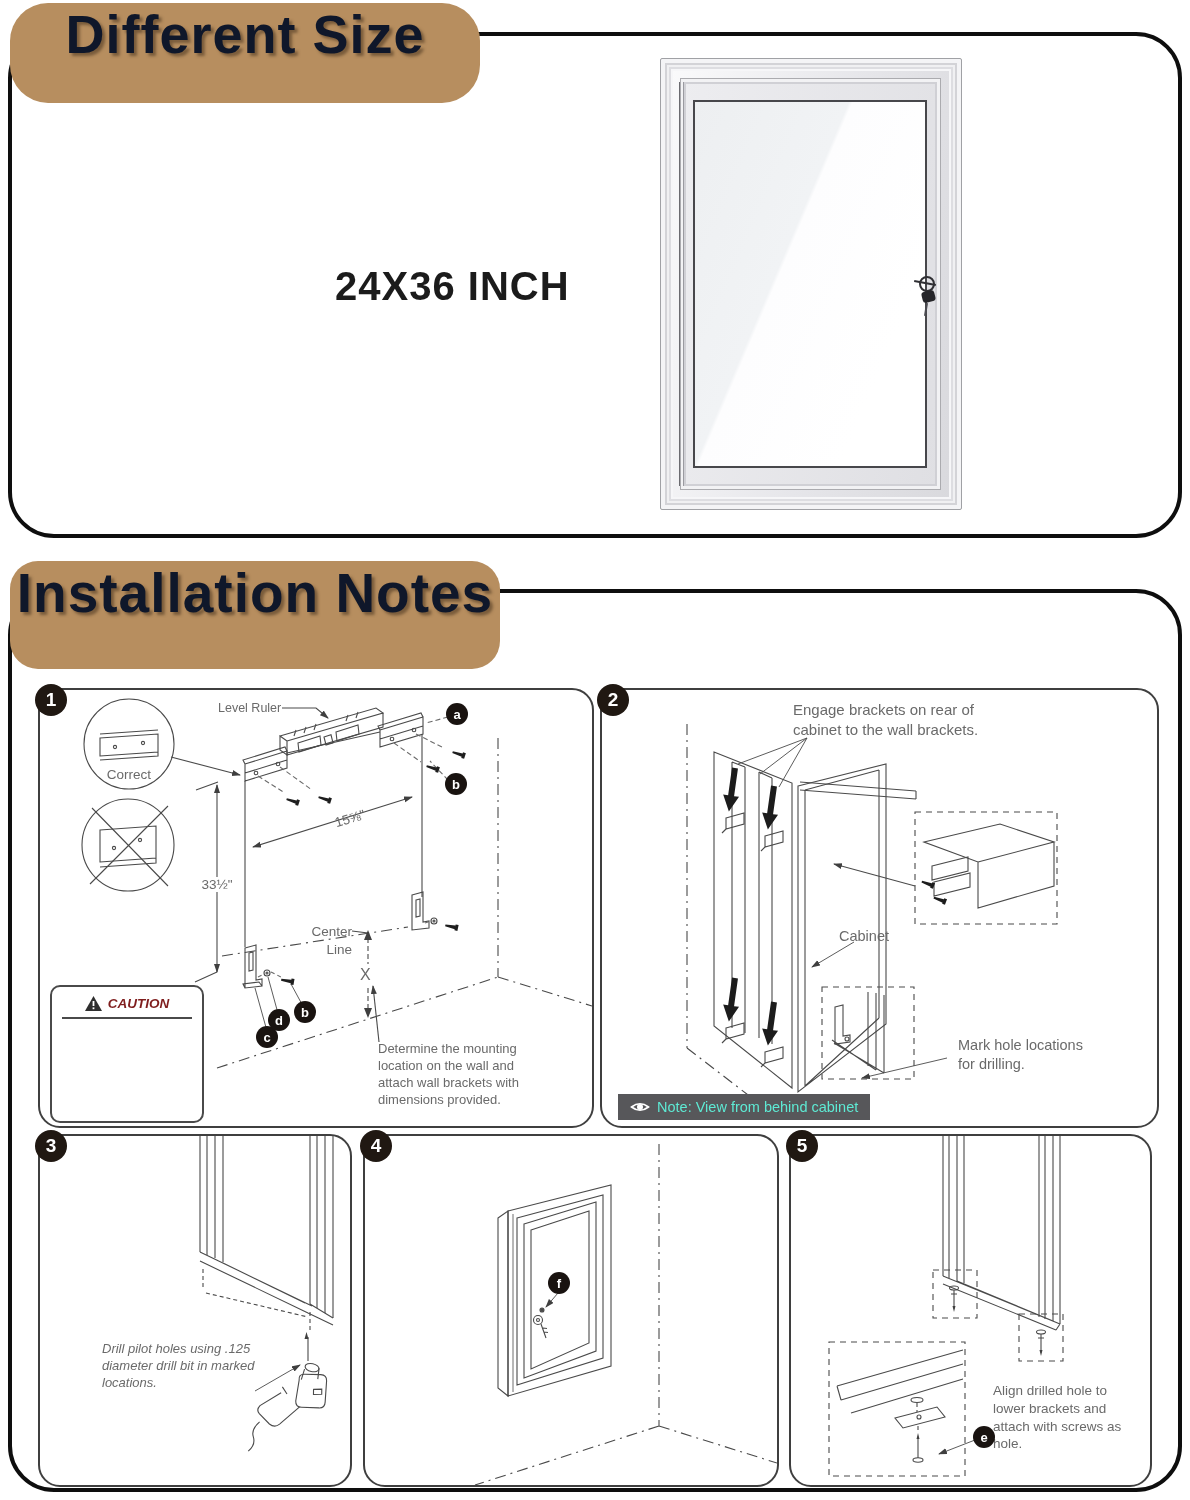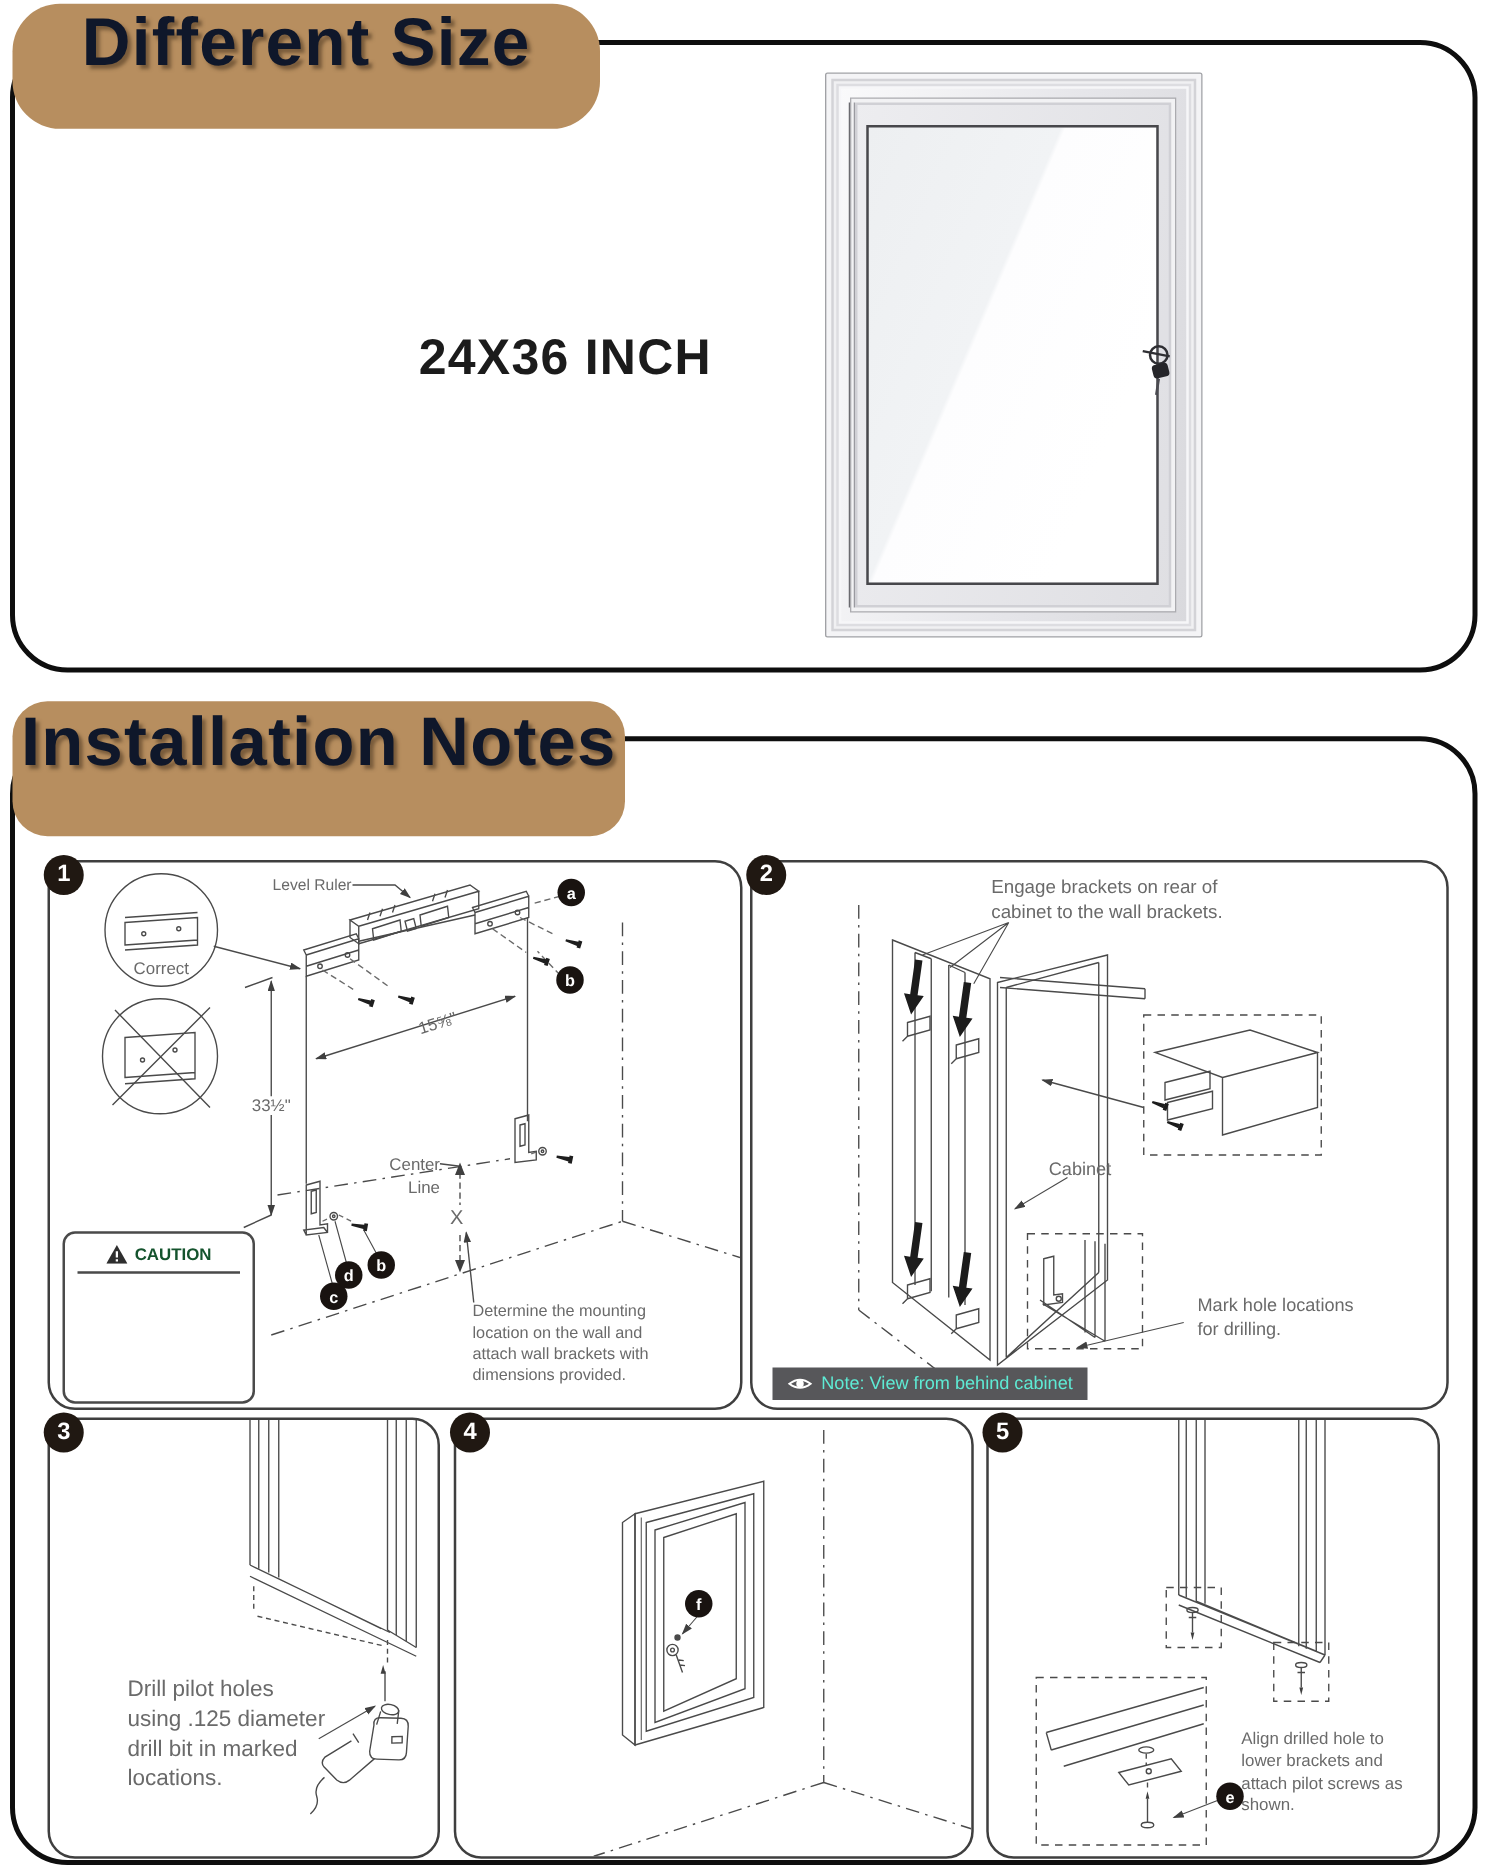--- a/index.html
+++ b/index.html
@@ -40,21 +40,21 @@
   .panel svg.art{position:absolute;left:0;top:0;}
   .badge{position:absolute;left:-5px;top:-6px;width:32px;height:32px;border-radius:50%;background:#201812;
         color:#fff;font-weight:bold;font-size:19px;display:flex;align-items:center;justify-content:center;z-index:5;}
   .lbl{position:absolute;color:#6a6a6a;font-size:13px;line-height:1.32;}
   .co{position:absolute;width:22px;height:22px;border-radius:50%;background:#191310;color:#fff;
       font-weight:bold;font-size:13px;display:flex;align-items:center;justify-content:center;z-index:3;}
   
   .caution{position:absolute;left:10px;top:295px;width:150px;height:134px;border:2px solid #4a4a4a;
         border-radius:10px;background:#fff;z-index:3;}
   .caution-title{display:flex;align-items:center;justify-content:center;gap:6px;font-weight:bold;
-        color:#14532d;font-size:13.5px;padding:9px 0 6px;}
+        color:#7f1d1d;font-size:13.5px;padding:9px 0 6px;font-style:italic;}
   .caution-divider{border-top:2px solid #4a4a4a;margin:0 10px;}
   .caution-list{margin:6px 6px 0 8px;padding:0;list-style:none;font-size:11.8px;color:#585858;line-height:1.3;}
   .caution-list li{padding-left:10px;text-indent:-10px;margin-bottom:1px;}
   .caution-list li::before{content:"• ";}
   
   .note-banner{position:absolute;left:16px;top:404px;height:26px;background:#57575a;color:#5eead4;
         display:flex;align-items:center;gap:7px;padding:0 12px;font-size:14.5px;z-index:3;}
   .dim-label{position:absolute;color:#6a6a6a;font-size:13.5px;background:#fff;text-align:center;z-index:2;}
   .x-label{position:absolute;color:#6a6a6a;font-size:16px;z-index:2;}
 </style>
@@ -295,21 +295,21 @@
           <path d="M262,272 L246,293 Q242,298 236,295 L224,287 Q220,284 223,279 L241,262"></path>
           <path d="M247,262 L241,256 M272,252 l8,-2 l1,5 l-8,2 z"></path>
           <path d="M226,295 Q219,304 223,311 Q227,318 221,326"></path>
         </g>
         <path d="M215,255 L260,229" marker-end="url(#m3e)" stroke-width="0.9"></path>
       </g>
       <g fill="#3f3f3f" stroke="none">
           <path d="M266.5,196 L264.5,203 L268.5,203 Z"></path>
         </g>
     </svg>
-    <div class="lbl" style="left:62px;top:204px;width:160px;font-size:18px;">Drill pilot holes using .125 diameter drill bit in marked locations.</div>
+    <div class="lbl" style="left:62px;top:204px;width:160px;font-size:13px;font-style:italic;">Drill pilot holes using .125 diameter drill bit in marked locations.</div>
   </div>
 
   <div class="panel" style="left:363px;top:1134px;width:412px;height:349px;">
     <div class="badge">4</div>
     <svg class="art" width="412" height="349" viewBox="0 0 412 349">
       <defs>
         <marker id="m4e" markerWidth="10" markerHeight="8" refX="8" refY="3" orient="auto" markerUnits="userSpaceOnUse">
             <path d="M0,0 L9,3 L0,6 Z" fill="#3f3f3f"></path>
           </marker>
       </defs>
@@ -364,16 +364,16 @@
           </g>
         <ellipse cx="127" cy="324" rx="5" ry="2.2"></ellipse>
           <path d="M127,322 V303"></path>
         <path d="M184,304 L148,318" marker-end="url(#m5e)" stroke-width="0.9"></path>
       </g>
       <g fill="#3f3f3f" stroke="none">
         <path d="M161.5,170 L164.5,170 L163,176 Z M248.5,214 L251.5,214 L250,220 Z M125.5,303 L128.5,303 L127,297 Z"></path>
       </g>
     </svg>
     <span class="co" style="left:182px;top:290px;">e</span>
-    <div class="lbl" style="left:202px;top:246px;width:150px;font-size:13.5px;">Align drilled hole to lower brackets and attach pilot screws as shown.</div>
+    <div class="lbl" style="left:202px;top:246px;width:150px;font-size:13.5px;">Align drilled hole to lower brackets and attach with screws as hole.</div>
   </div>
 
 </div>
 
 </body></html>

